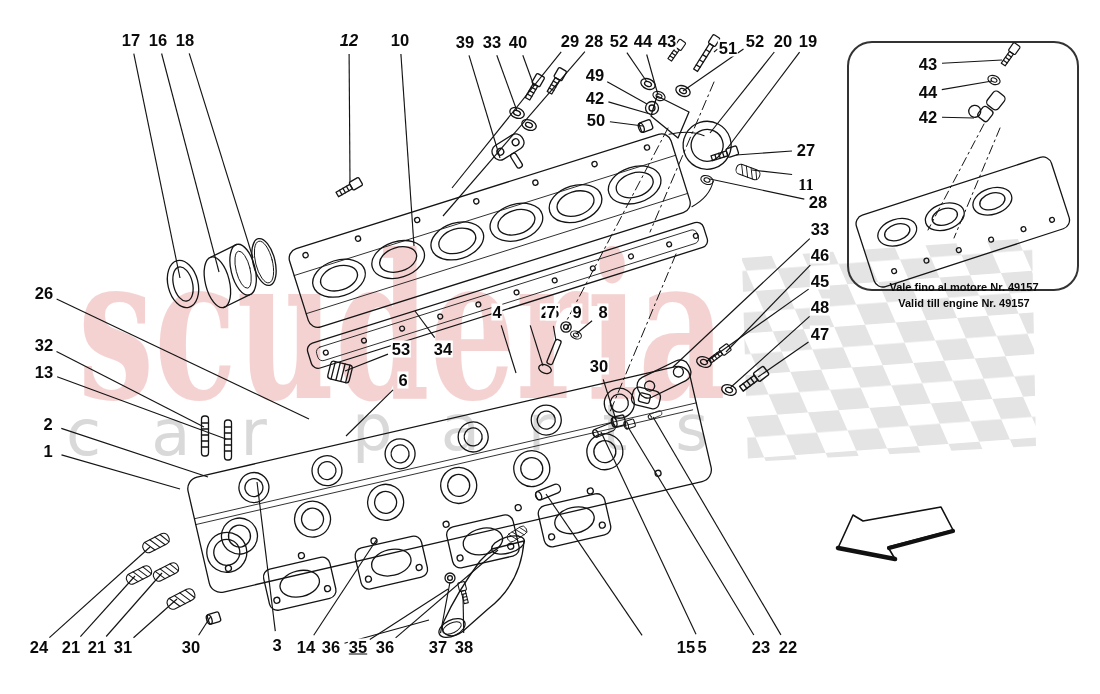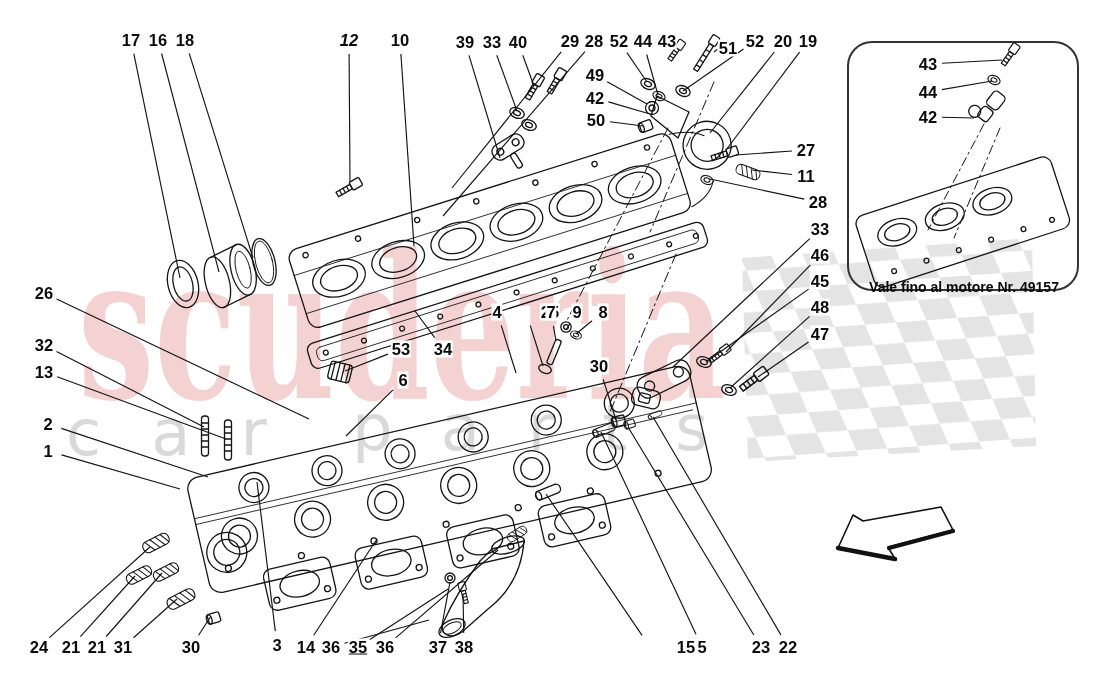--- a/index.html
+++ b/index.html
@@ -7,21 +7,21 @@
          font-family:"Liberation Sans",sans-serif;}
   .stage svg{position:absolute;left:0;top:0;}
   #callouts .callout{
     position:absolute;transform:translate(-50%,-50%);
     font-family:"Liberation Sans",sans-serif;
     font-weight:bold;font-size:16.5px;color:#0a0a0a;letter-spacing:0;
     white-space:nowrap;user-select:none;background:#fff;padding:0 1px;line-height:17px;
   }
   .caption{
     position:absolute;left:846px;top:280px;width:236px;text-align:center;
-    font-weight:bold;font-size:14px;line-height:15.5px;color:#0a0a0a;
+    font-weight:bold;font-size:11px;line-height:15.5px;color:#0a0a0a;
   }
 </style>
 </head>
 <body>
 
 <div class="stage">
 
 <svg width="1100" height="694" viewBox="0 0 1100 694">
   <defs>
     <pattern id="chk" width="64" height="44" patternUnits="userSpaceOnUse" patternTransform="matrix(0.96 -0.07 0.40 0.92 720 210)">
@@ -473,21 +473,21 @@
       <div class="callout" style="left: 643px; top: 41px;">44</div>
       <div class="callout" style="left: 667px; top: 41px;">43</div>
       <div class="callout" style="left: 728px; top: 48px;">51</div>
       <div class="callout" style="left: 755px; top: 41px;">52</div>
       <div class="callout" style="left: 783px; top: 41px;">20</div>
       <div class="callout" style="left: 808px; top: 41px;">19</div>
       <div class="callout" style="left: 595px; top: 75px;">49</div>
       <div class="callout" style="left: 595px; top: 98px;">42</div>
       <div class="callout" style="left: 596px; top: 120px;">50</div>
       <div class="callout" style="left: 806px; top: 150px;">27</div>
-      <div class="callout" style="left: 806px; top: 176px;">11</div>
+      <div class="callout" style="left: 806px; top: 184px; font-family: Liberation Serif, serif;">11</div>
       <div class="callout" style="left: 818px; top: 202px;">28</div>
       <div class="callout" style="left: 820px; top: 229px;">33</div>
       <div class="callout" style="left: 820px; top: 255px;">46</div>
       <div class="callout" style="left: 820px; top: 281px;">45</div>
       <div class="callout" style="left: 820px; top: 307px;">48</div>
       <div class="callout" style="left: 820px; top: 334px;">47</div>
       <div class="callout" style="left: 44px; top: 293px;">26</div>
       <div class="callout" style="left: 44px; top: 345px;">32</div>
       <div class="callout" style="left: 44px; top: 372px;">13</div>
       <div class="callout" style="left: 48px; top: 424px;">2</div>
@@ -517,15 +517,16 @@
       <div class="callout" style="left: 702px; top: 647px;">5</div>
       <div class="callout" style="left: 761px; top: 647px;">23</div>
       <div class="callout" style="left: 788px; top: 647px;">22</div>
       <div class="callout" style="left: 928px; top: 64px;">43</div>
       <div class="callout" style="left: 928px; top: 92px;">44</div>
       <div class="callout" style="left: 928px; top: 117px;">42</div>
     </div>
 
 <div class="caption">
   <div>Vale fino al motore Nr. 49157</div>
+  <div>Valid till engine Nr. 49157</div>
 </div>
 
 </div>
 
 </body></html>

